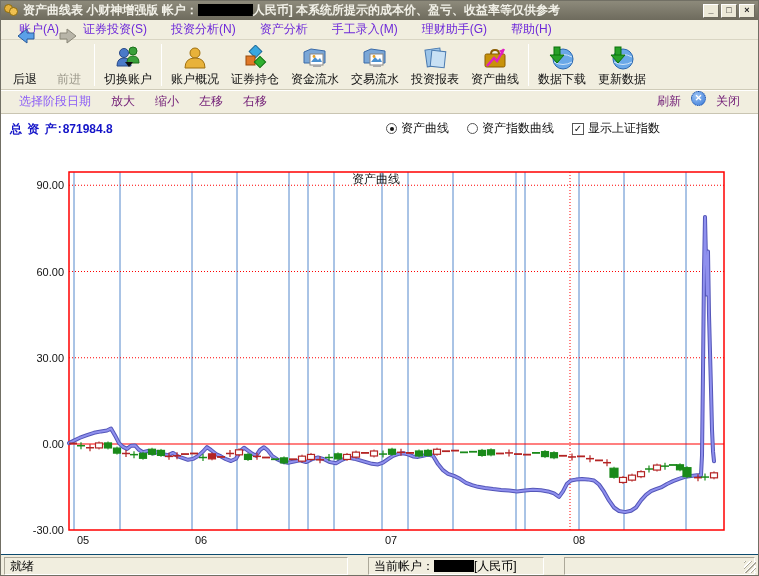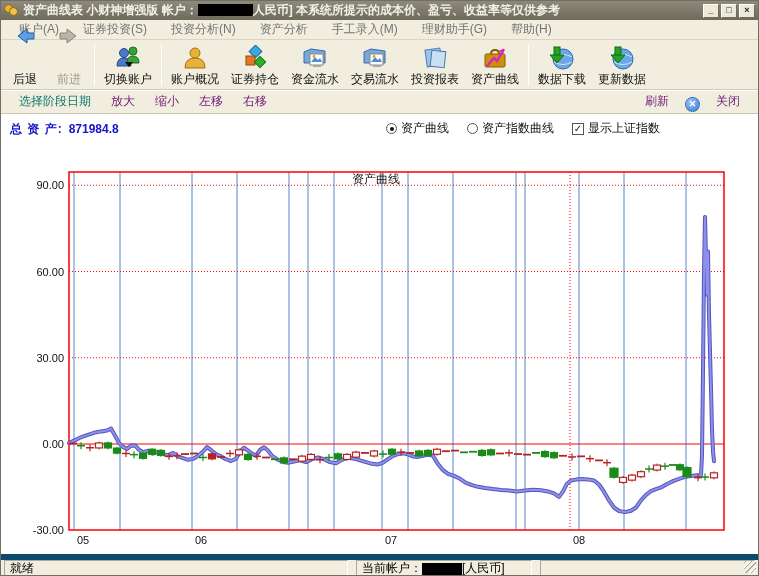--- a/index.html
+++ b/index.html
@@ -16,58 +16,58 @@
   .titlebar .ttext { white-space:nowrap; overflow:hidden; flex:1 1 auto; font-size:12px; }
   .redact { display:inline-block; background:#000; height:12px; vertical-align:-2px; }
   .redact.w55 { width:55px; } .redact.w40 { width:40px; }
   .winbtns { display:flex; gap:2px; flex:0 0 auto; }
   .winbtn { width:16px; height:14px; background:#ece9d8; border:1px solid;
     border-color:#fff #6d6a5e #6d6a5e #fff; color:#222; font-size:9px; line-height:11px;
     text-align:center; font-weight:bold; }
   
   .menubar { height:20px; display:flex; align-items:center; padding-left:6px;
     background:#f1eedf; border-bottom:1px solid #d9d5c3; }
-  .menu-item { padding:2px 12px; color:#737373; }
+  .menu-item { padding:2px 12px; color:#6d28d9; }
   
   .toolbar { height:50px; display:flex; align-items:center; background:#f1eedf;
     border-bottom:1px solid #cfcbb8; padding-left:2px; }
   .tbtn { width:60px; height:46px; display:flex; flex-direction:column; align-items:center;
     justify-content:flex-end; padding-bottom:2px; }
   .tbtn.narrow { width:44px;gap:24px; }
   .tbtn .ticon { height:27px; display:flex; align-items:center; justify-content:center; }
   .tbtn .tlabel { font-size:12px; color:#111; line-height:14px; white-space:nowrap; }
   .tbtn.disabled .tlabel { color:#9a978a; }
   .tsep { width:1px; height:42px; background:#b5b1a0; border-right:1px solid #fff; margin:0 3px; }
   
   .toolbar2 { height:24px; display:flex; align-items:center; background:#f1eedf;
     border-bottom:1px solid #c9c5b2; box-shadow:inset 0 1px 0 #fff; padding:0 8px; }
   .t2btn { padding:2px 10px; color:#701a75; white-space:nowrap; }
-  .t2btn.accent { color:#0f766e; }
-  .t2right { margin-left:auto; display:flex; align-items:flex-end; gap:6px; }
+  .t2btn.accent { color:#8b5cf6; }
+  .t2right { margin-left:auto; display:flex; align-items:flex-start; }
   .closecircle { width:15px; height:15px; border-radius:50%;
     background:radial-gradient(circle at 35% 30%, #9cc4f4, #3a7ad8); border:1px dotted #1a4a9a;
     color:#fff; font-size:9px; line-height:13px; text-align:center; font-weight:bold;}
   
   .inforow { height:28px; background:#fff; position:relative; }
   .total { position:absolute; left:9px; top:7px; color:#1414c8; font-weight:bold; letter-spacing:1px; }
-  .total .tval { margin-left:6px; letter-spacing:0; }
+  .total .tval { letter-spacing:0; }
   .ctrls { position:absolute; left:385px; top:6px; display:flex; align-items:center; gap:18px; }
   .ctrl { display:flex; align-items:center; gap:4px; color:#111; }
   .radio { width:11px; height:11px; border-radius:50%; border:1px solid #555; background:#fff;
     position:relative; display:inline-block; }
   .radio.sel::after { content:""; position:absolute; left:3px; top:3px; width:4px; height:4px;
     border-radius:50%; background:#111; }
   .checkbox { width:12px; height:12px; border:1px solid #555; background:#fff; color:#111;
     font-size:10px; line-height:10px; text-align:center; display:inline-block; }
   
   .chartwrap { height:412px; background:#fff; position:relative; }
   .chartwrap svg { position:absolute; left:0; top:0; }
   
-  .statusbar { height:23px; background:#f1eedf; display:flex; align-items:center; gap:8px;
-    padding:2px 3px; border-top:6px solid #0c4a6e; }
+  .statusbar { height:23px; background:#f1eedf; display:flex; align-items:center; gap:20px;
+    padding:2px 3px; border-top:1px solid #0c4a6e; }
   .spanel { height:18px; border:1px solid; border-color:#aca899 #fff #fff #aca899;
     padding:1px 5px; display:flex; align-items:center; white-space:nowrap; overflow:hidden; }
   .sp1 { width:344px; } .sp2 { width:176px; } .sp3 { width:116px; } .sp4 { flex:1 1 auto; }
   .grip { position:absolute; right:2px; bottom:2px; width:12px; height:12px;
     background:repeating-linear-gradient(135deg,#fff 0 1px,#aca899 1px 2px, transparent 2px 4px); }
 </style>
 </head>
 <body>
 
 <div class="titlebar">

